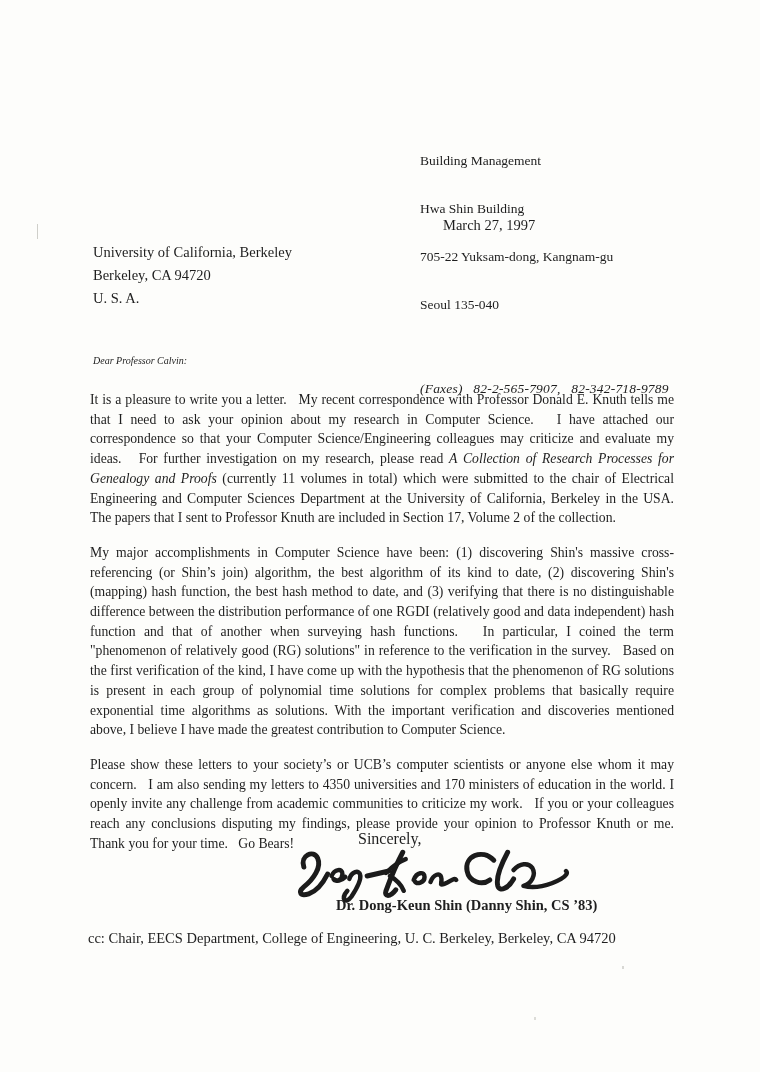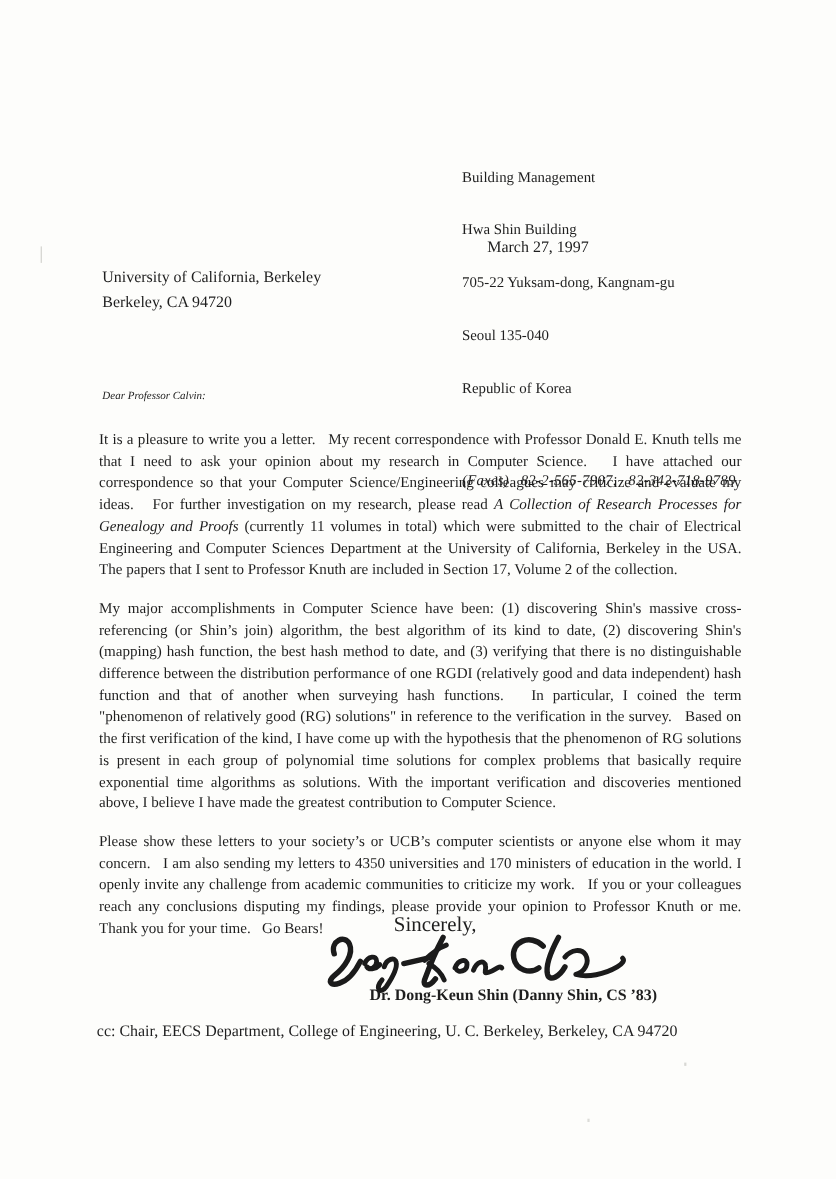--- a/index.html
+++ b/index.html
@@ -59,21 +59,21 @@
   }
   .letter-body p {
     margin: 0 0 15px 0;
     white-space: pre-wrap;
   }
   .italic { font-style: italic; }
   .sincerely {
     position: absolute;
     left: 358px;
     top: 830px;
-    font-size: 19px;
+    font-size: 16px;
     text-align: right;
   }
   .signature {
     position: absolute;
     left: 288px;
     top: 843px;
     width: 282px;
     height: 62px;
   }
   .signature path {
@@ -127,29 +127,29 @@
 
   <div class="scan-mark"></div>
   <div class="speck-1"></div>
   <div class="speck-2"></div>
 
   <div class="sender">
     <div>Building Management</div>
     <div>Hwa Shin Building</div>
     <div>705-22 Yuksam-dong, Kangnam-gu</div>
     <div>Seoul 135-040</div>
-    <div>Republic of Korea</div>
     <div class="fax">(Faxes)   82-2-565-7907,   82-342-718-9789</div>
   </div>
 
   <div class="date">March 27, 1997</div>
 
   <div class="recipient">
     <div>University of California, Berkeley</div>
     <div>Berkeley, CA 94720</div>
+    <div>U. S. A.</div>
   </div>
 
   <div class="salutation">Dear Professor Calvin:</div>
 
   <div class="letter-body">
     <p><span>It is a pleasure to write you a letter.   My recent correspondence with Professor Donald E. Knuth tells me that I need to ask your opinion about my research in Computer Science.   I have attached our correspondence so that your Computer Science/Engineering colleagues may criticize and evaluate my ideas.   For further investigation on my research, please read </span><span class="italic">A Collection of Research Processes for Genealogy and Proofs</span><span> (currently 11 volumes in total) which were submitted to the chair of Electrical Engineering and Computer Sciences Department at the University of California, Berkeley in the USA.  The papers that I sent to Professor Knuth are included in Section 17, Volume 2 of the collection.</span></p>
     <p>My major accomplishments in Computer Science have been: (1) discovering Shin's massive cross-referencing (or Shin’s join) algorithm, the best algorithm of its kind to date, (2) discovering Shin's (mapping) hash function, the best hash method to date, and (3) verifying that there is no distinguishable difference between the distribution performance of one RGDI (relatively good and data independent) hash function and that of another when surveying hash functions.   In particular, I coined the term "phenomenon of relatively good (RG) solutions" in reference to the verification in the survey.   Based on the first verification of the kind, I have come up with the hypothesis that the phenomenon of RG solutions is present in each group of polynomial time solutions for complex problems that basically require exponential time algorithms as solutions. With the important verification and discoveries mentioned above, I believe I have made the greatest contribution to Computer Science.</p>
     <p>Please show these letters to your society’s or UCB’s computer scientists or anyone else whom it may concern.   I am also sending my letters to 4350 universities and 170 ministers of education in the world. I openly invite any challenge from academic communities to criticize my work.   If you or your colleagues reach any conclusions disputing my findings, please provide your opinion to Professor Knuth or me.   Thank you for your time.   Go Bears!</p>
   </div>
 

